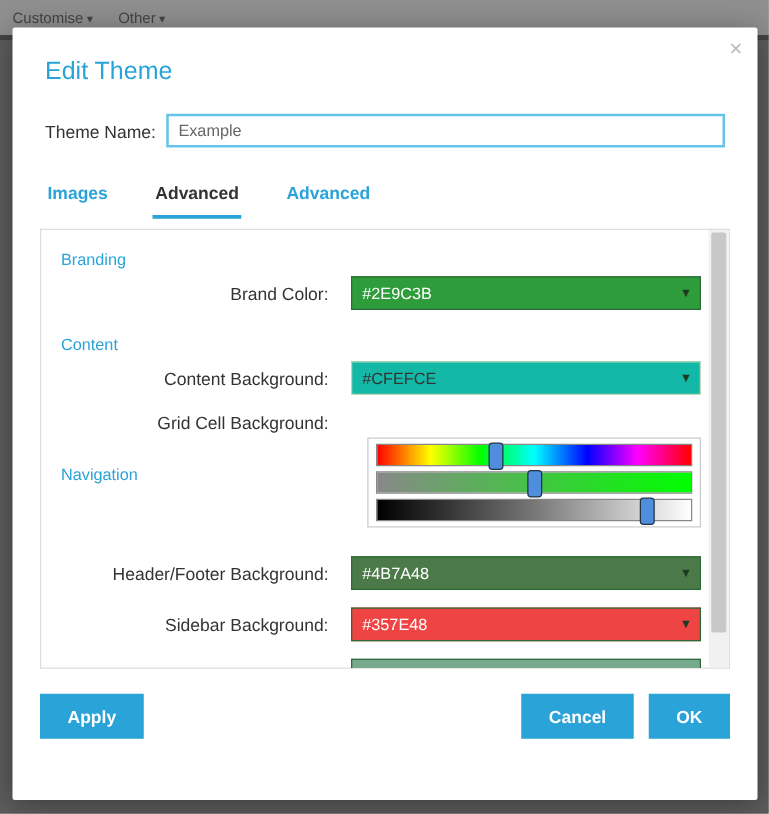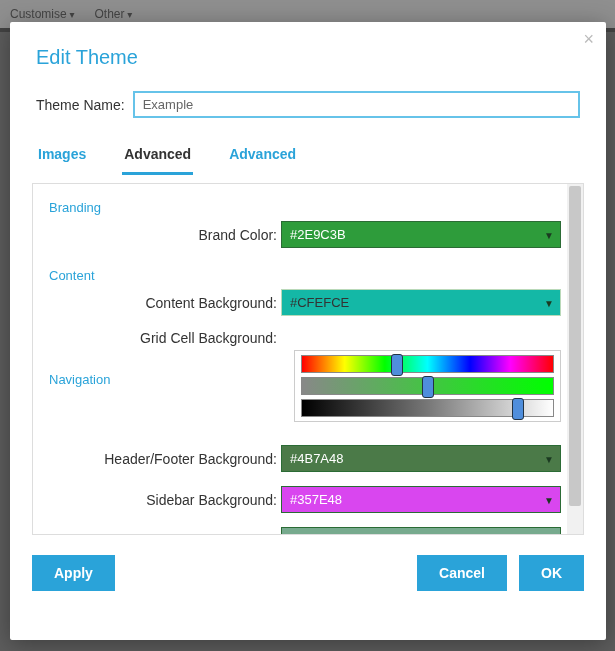--- a/index.html
+++ b/index.html
@@ -128,21 +128,21 @@
     padding: 6px 8px 6px 8px;
   }
   .field-row {
     display: flex;
     align-items: stretch;
     margin-bottom: 14px;
   }
   .field-label {
     width: 240px;
     text-align: right;
-    padding-right: 4px;
+    padding-right: 18px;
     font-size: 14px;
     color: #333;
     align-self: center;
   }
   .color-select {
     flex: 1;
     position: relative;
     border: 1px solid #2b6b35;
     color: #fff;
     font-size: 13px;
@@ -278,21 +278,21 @@
       <div style="height:52px"></div>
       <div class="field-row">
         <div class="field-label">Header/Footer Background:</div>
         <div class="color-select" style="background:#4b7a48">
           <span>#4B7A48</span>
           <span class="arrow">▼</span>
         </div>
       </div>
       <div class="field-row">
         <div class="field-label">Sidebar Background:</div>
-        <div class="color-select" style="background:#d946ef">
+        <div class="color-select" style="background:#ef4444">
           <span>#357E48</span>
           <span class="arrow">▼</span>
         </div>
       </div>
       <div class="field-row">
         <div class="field-label">Pop-out Panel Background:</div>
         <div class="color-select" style="background:#77aa8e">
           <span>#77AA8E</span>
 
         </div>

